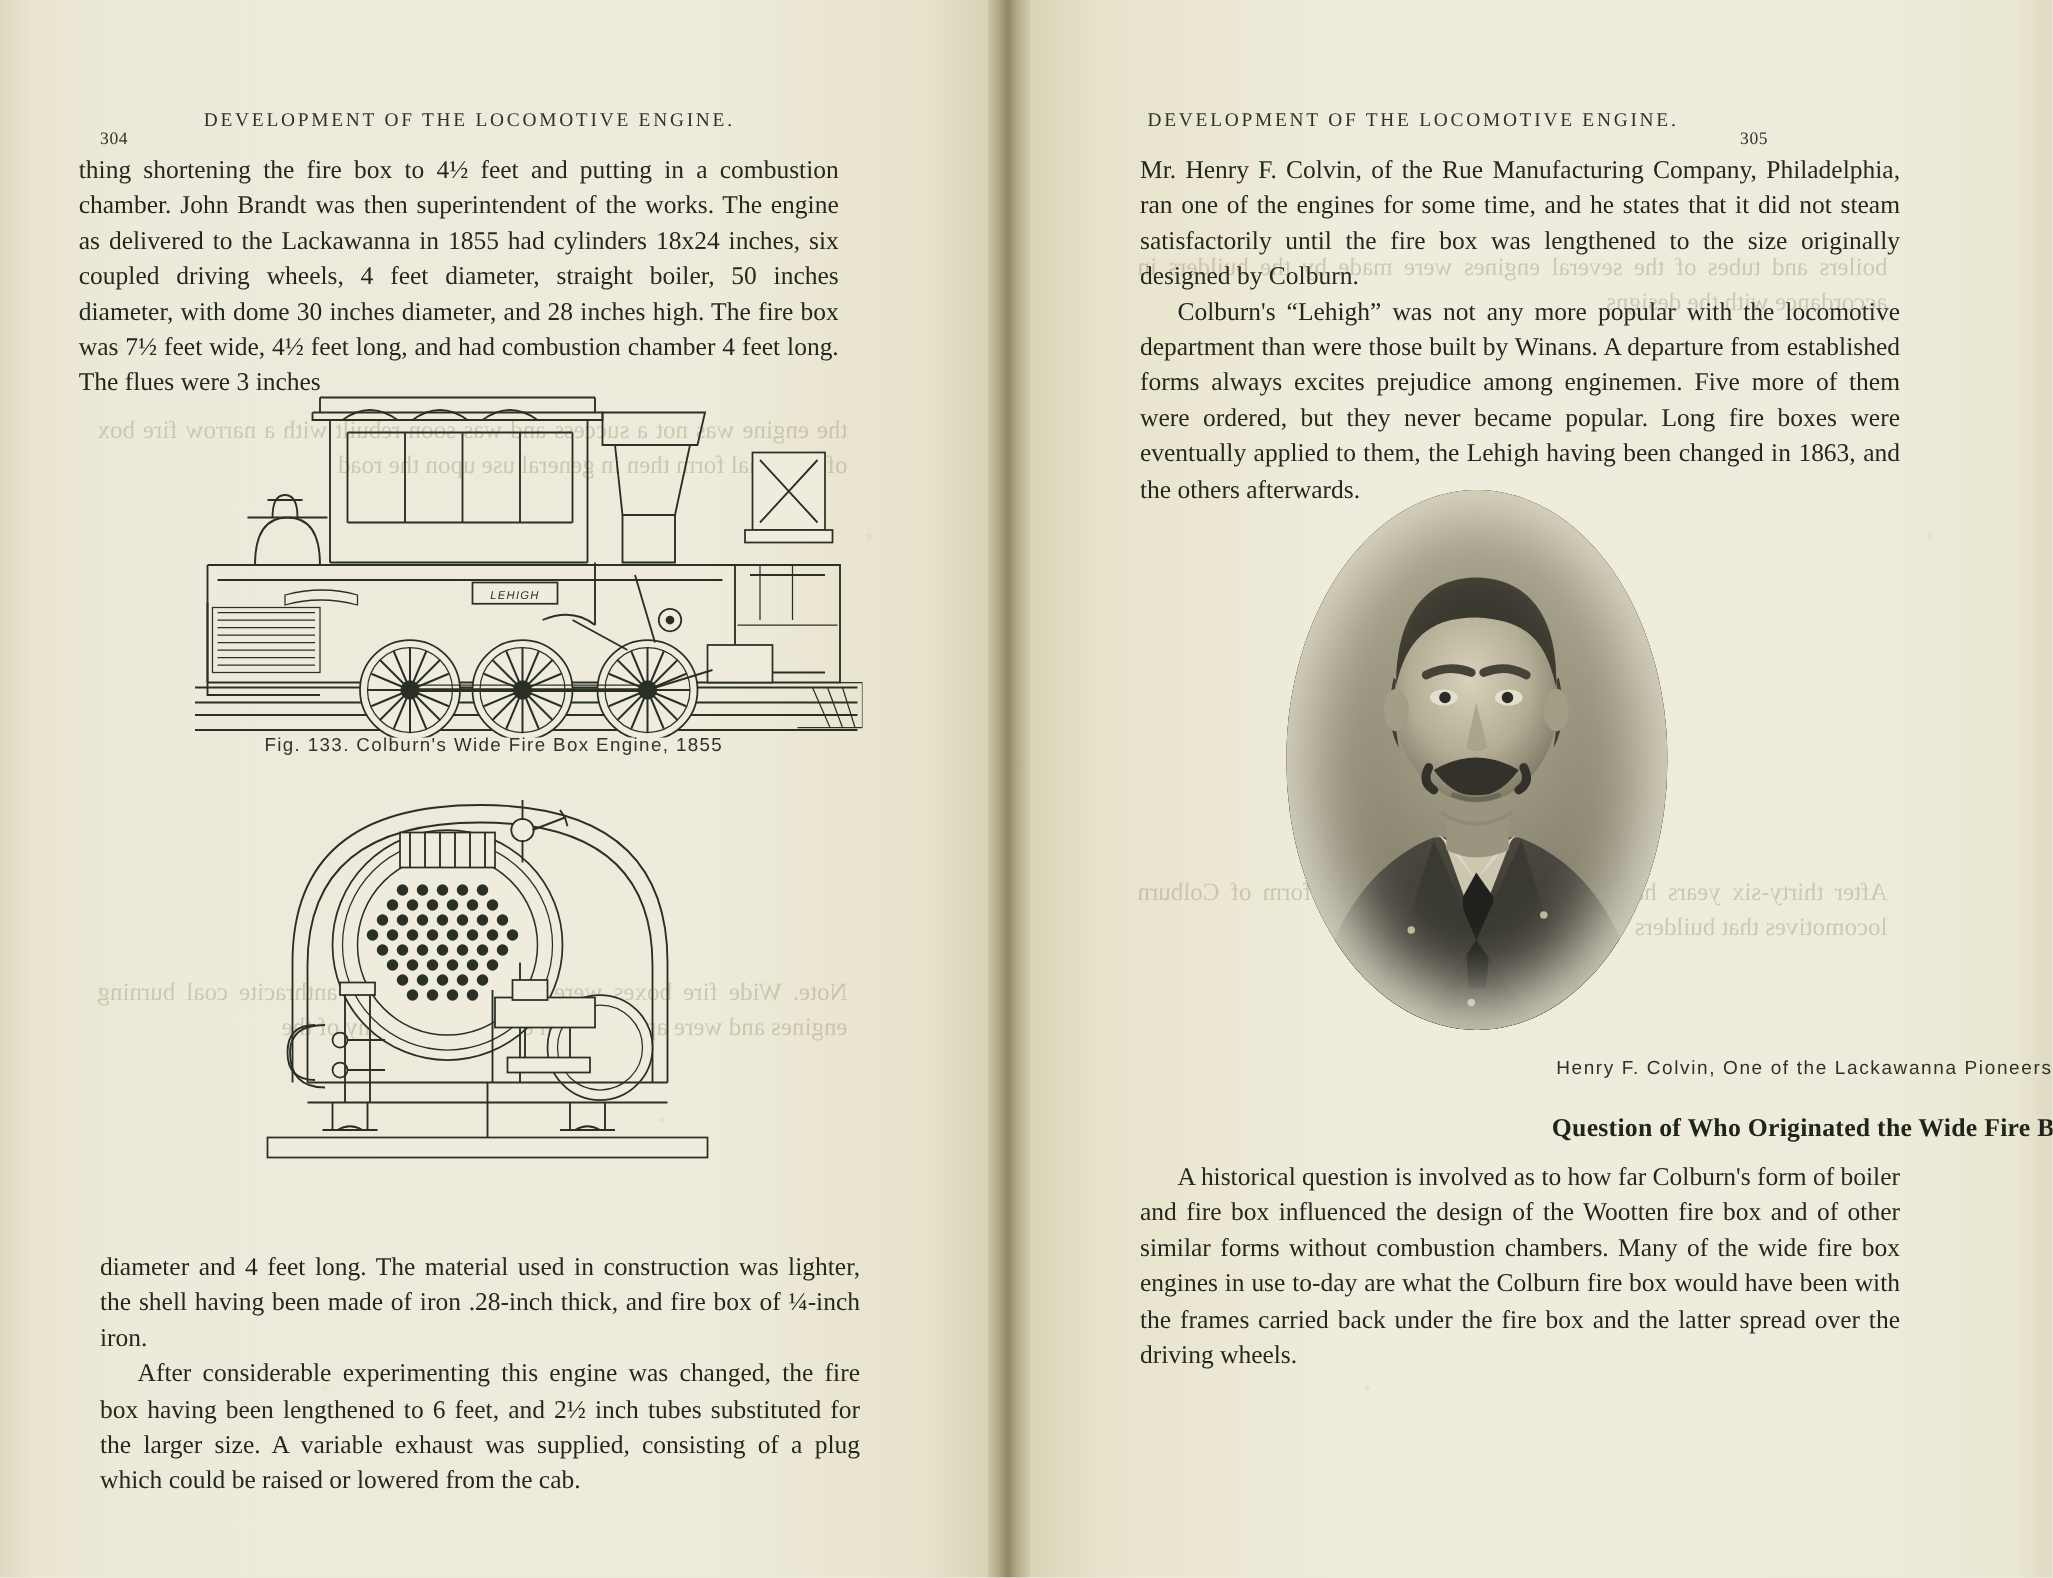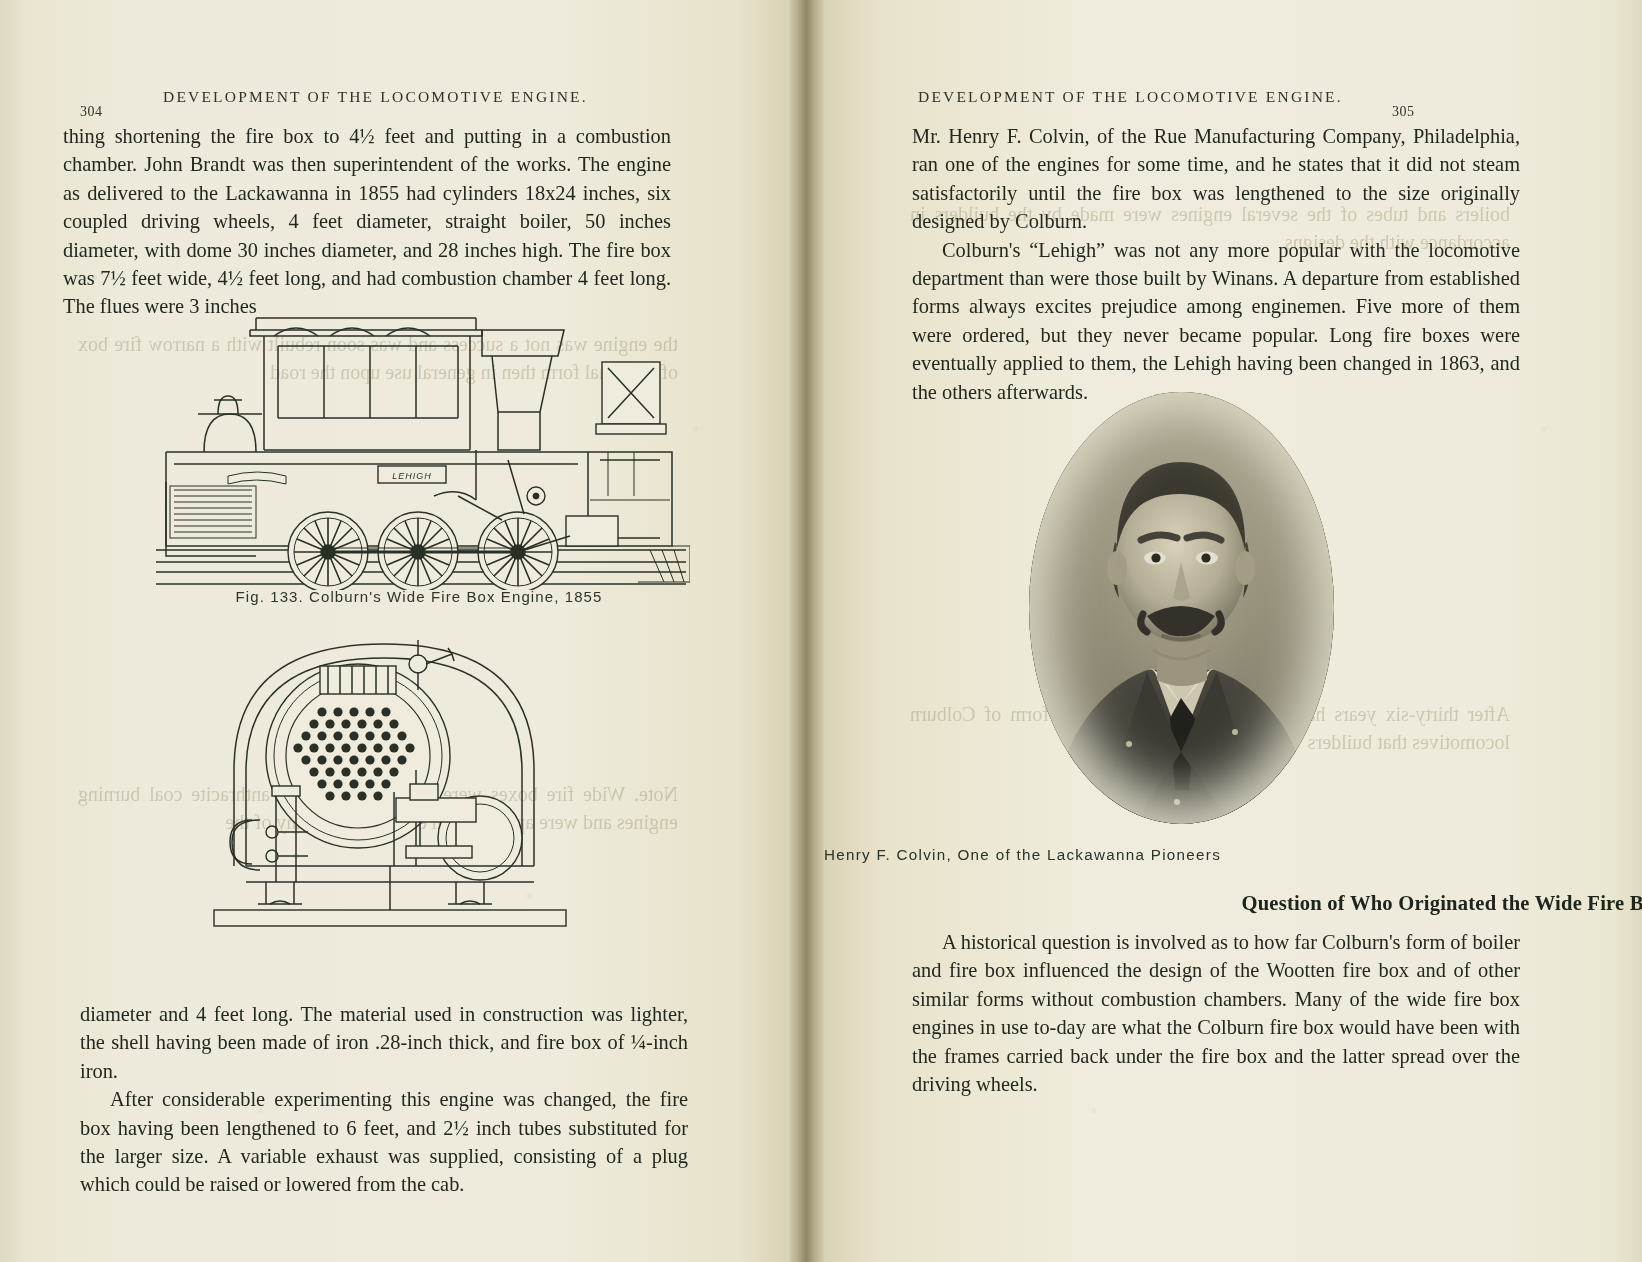--- a/index.html
+++ b/index.html
@@ -41,21 +41,21 @@
        font-size:20.4px;line-height:28.4px;text-align:justify;}
   .col p{margin:0;text-indent:0;}
   .col p.indent{text-indent:30px;}
 
   .fig-caption{
     position:absolute;width:100%;text-align:center;
     font-family:"Liberation Sans", sans-serif;
     font-size:15px;letter-spacing:1.1px;color:#2e352a;
   }
   .photo-caption{
-    position:absolute;width:100%;text-align:left;
+    position:absolute;width:100%;text-align:right;
     font-family:"Liberation Sans", sans-serif;
     font-size:15.2px;letter-spacing:1.3px;color:#2b3227;
   }
   .subhead{
     position:absolute;width:100%;text-align:right;
     font-weight:bold;font-size:20.6px;color:#20251c;letter-spacing:.2px;padding-left:28px;
   }
 
   
   .ghost{
@@ -213,21 +213,21 @@
           <path d="M150 176 q30 -8 58 0 l0 8 q-30 -8 -58 0 Z" fill="#efecdd" stroke="#2a3026"></path>
         </g>
 
         <g class="ln-thin">
           <path d="M594 246 L612 246 L612 282 L560 282"></path>
           <path d="M572 250 L586 282 M584 250 L596 282 M596 250 L606 282"></path>
         </g>
       </svg>
     </div>
 
-    <div class="fig-caption" style="left:0;top:588px;padding-left:24px;">Fig. 133.   Colburn's Wide Fire Box Engine, 1855</div>
+    <div class="fig-caption" style="left:0;top:588px;">Fig. 133.   Colburn's Wide Fire Box Engine, 1855</div>
 
     <div class="figbox" style="left:180px;top:620px;width:420px;height:310px;">
       <svg viewBox="0 0 420 310" width="420" height="310">
         <g class="ln">
 
           <path d="M54 246 L54 150 q0 -126 150 -126 q150 0 150 126 L354 246"></path>
           <path d="M66 246 L66 152 q0 -114 138 -114 q138 0 138 114 L342 246"></path>
 
           <circle cx="178" cy="136" r="92" class="fillw"></circle>
           <circle cx="178" cy="136" r="84" fill="none" stroke="#2a3026" stroke-width="1"></circle>

